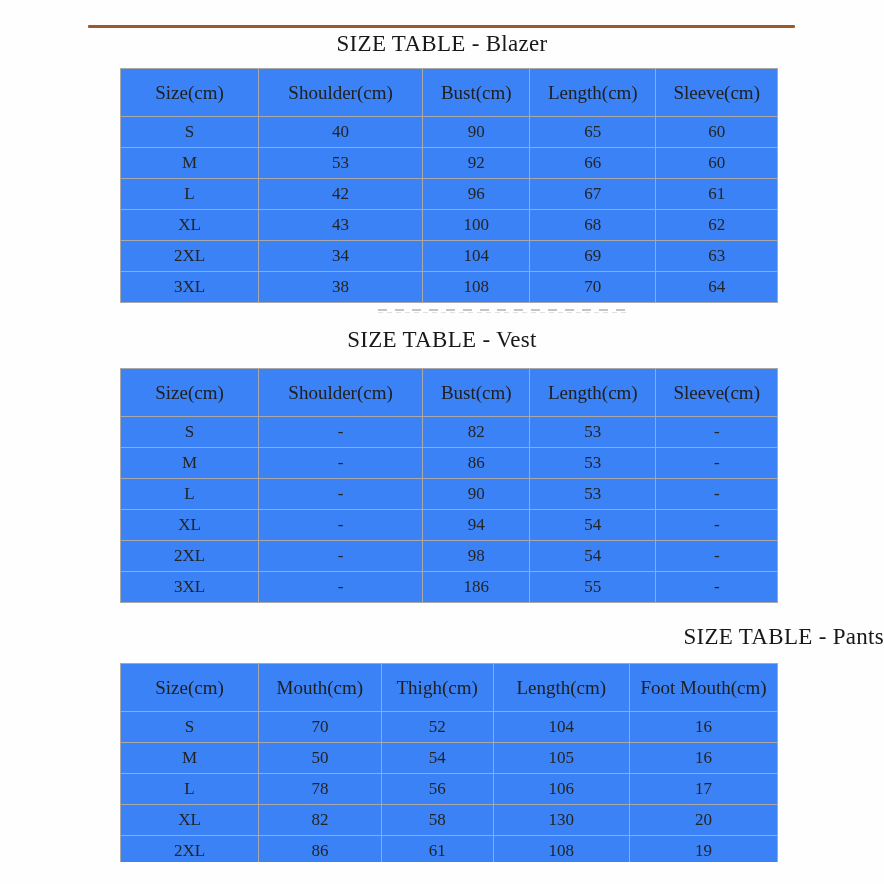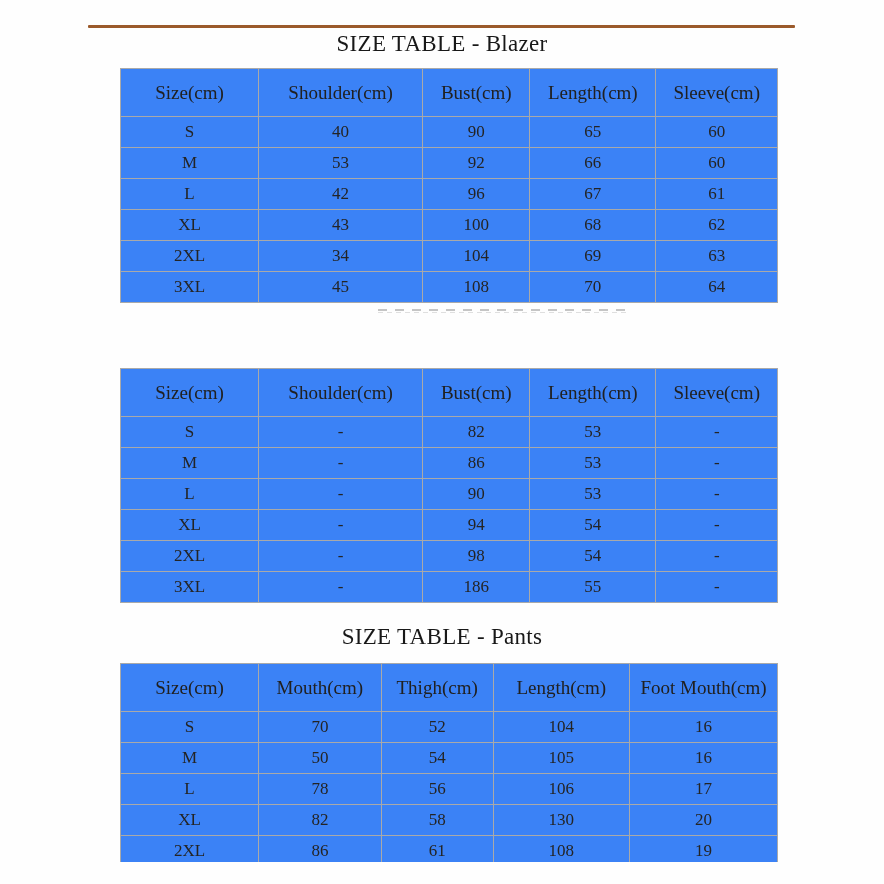--- a/index.html
+++ b/index.html
@@ -17,21 +17,21 @@
     border-radius:1px;
   }
   .tbl-title{
     position:absolute;left:0;width:884px;
     margin:0;text-align:center;
     font-size:23px;font-weight:400;color:#181818;
     letter-spacing:0.3px;
   }
   .title-blazer{top:31px;}
   .title-vest{top:327px;}
-  .title-pants{top:624px;}
+  .title-pants{top:624px;text-align:right;}
   .tbl-wrap{position:absolute;left:120px;width:658px;}
   .wrap-blazer{top:68px;}
   .wrap-vest{top:368px;}
   .wrap-pants{top:663px;height:199px;overflow:hidden;}
   table.size-table{
     border-collapse:collapse;table-layout:fixed;width:658px;
     background:#3b82f6;
   }
   table.size-table th, table.size-table td{
     border:1px solid #a9a9a9;
@@ -121,31 +121,32 @@
           </tr>
           <tr>
             <td>2XL</td>
             <td>34</td>
             <td>104</td>
             <td>69</td>
             <td>63</td>
           </tr>
           <tr>
             <td>3XL</td>
-            <td>45</td>
+            <td>38</td>
             <td>108</td>
             <td>70</td>
             <td>64</td>
           </tr>
         </tbody>
       </table>
   </div>
 
   <div class="clipped-remnant"></div>
 
+  <h2 class="tbl-title title-vest">SIZE TABLE - Vest</h2>
   <div class="tbl-wrap wrap-vest">
     <table class="size-table">
       <colgroup class="cols-a">
           <col>
           <col>
           <col>
           <col>
           <col>
         </colgroup>
     <thead>

